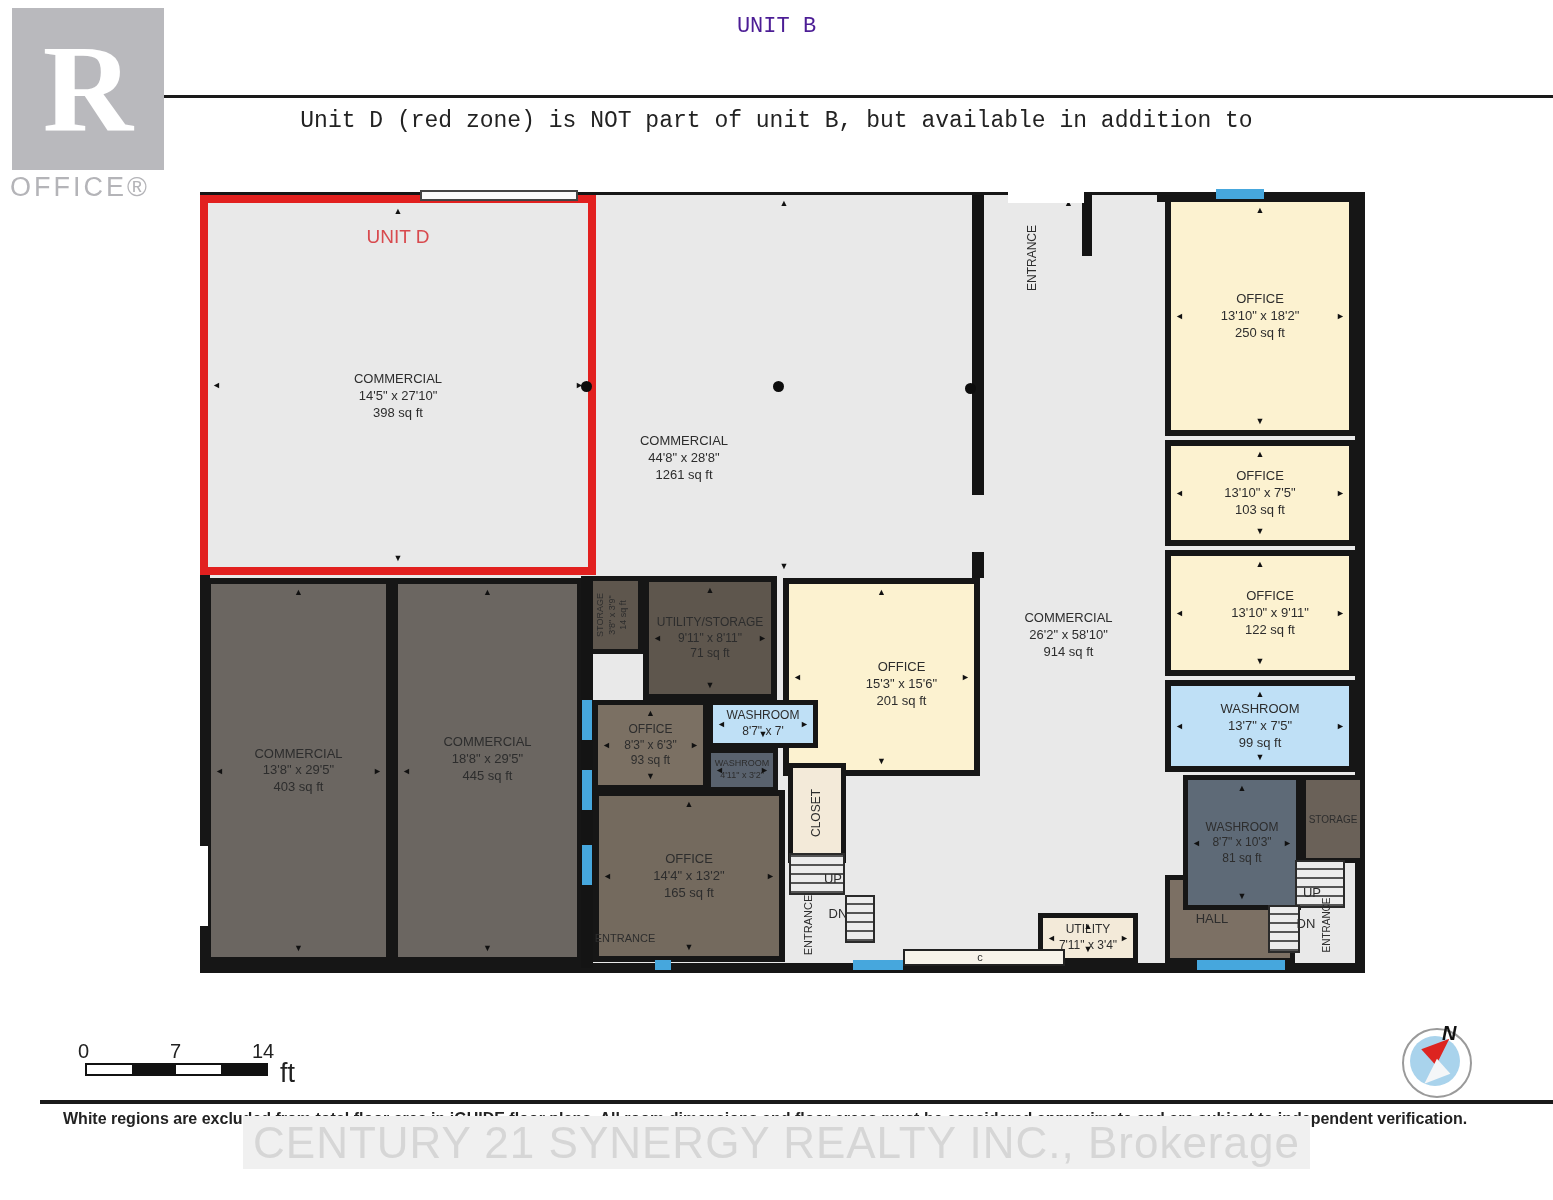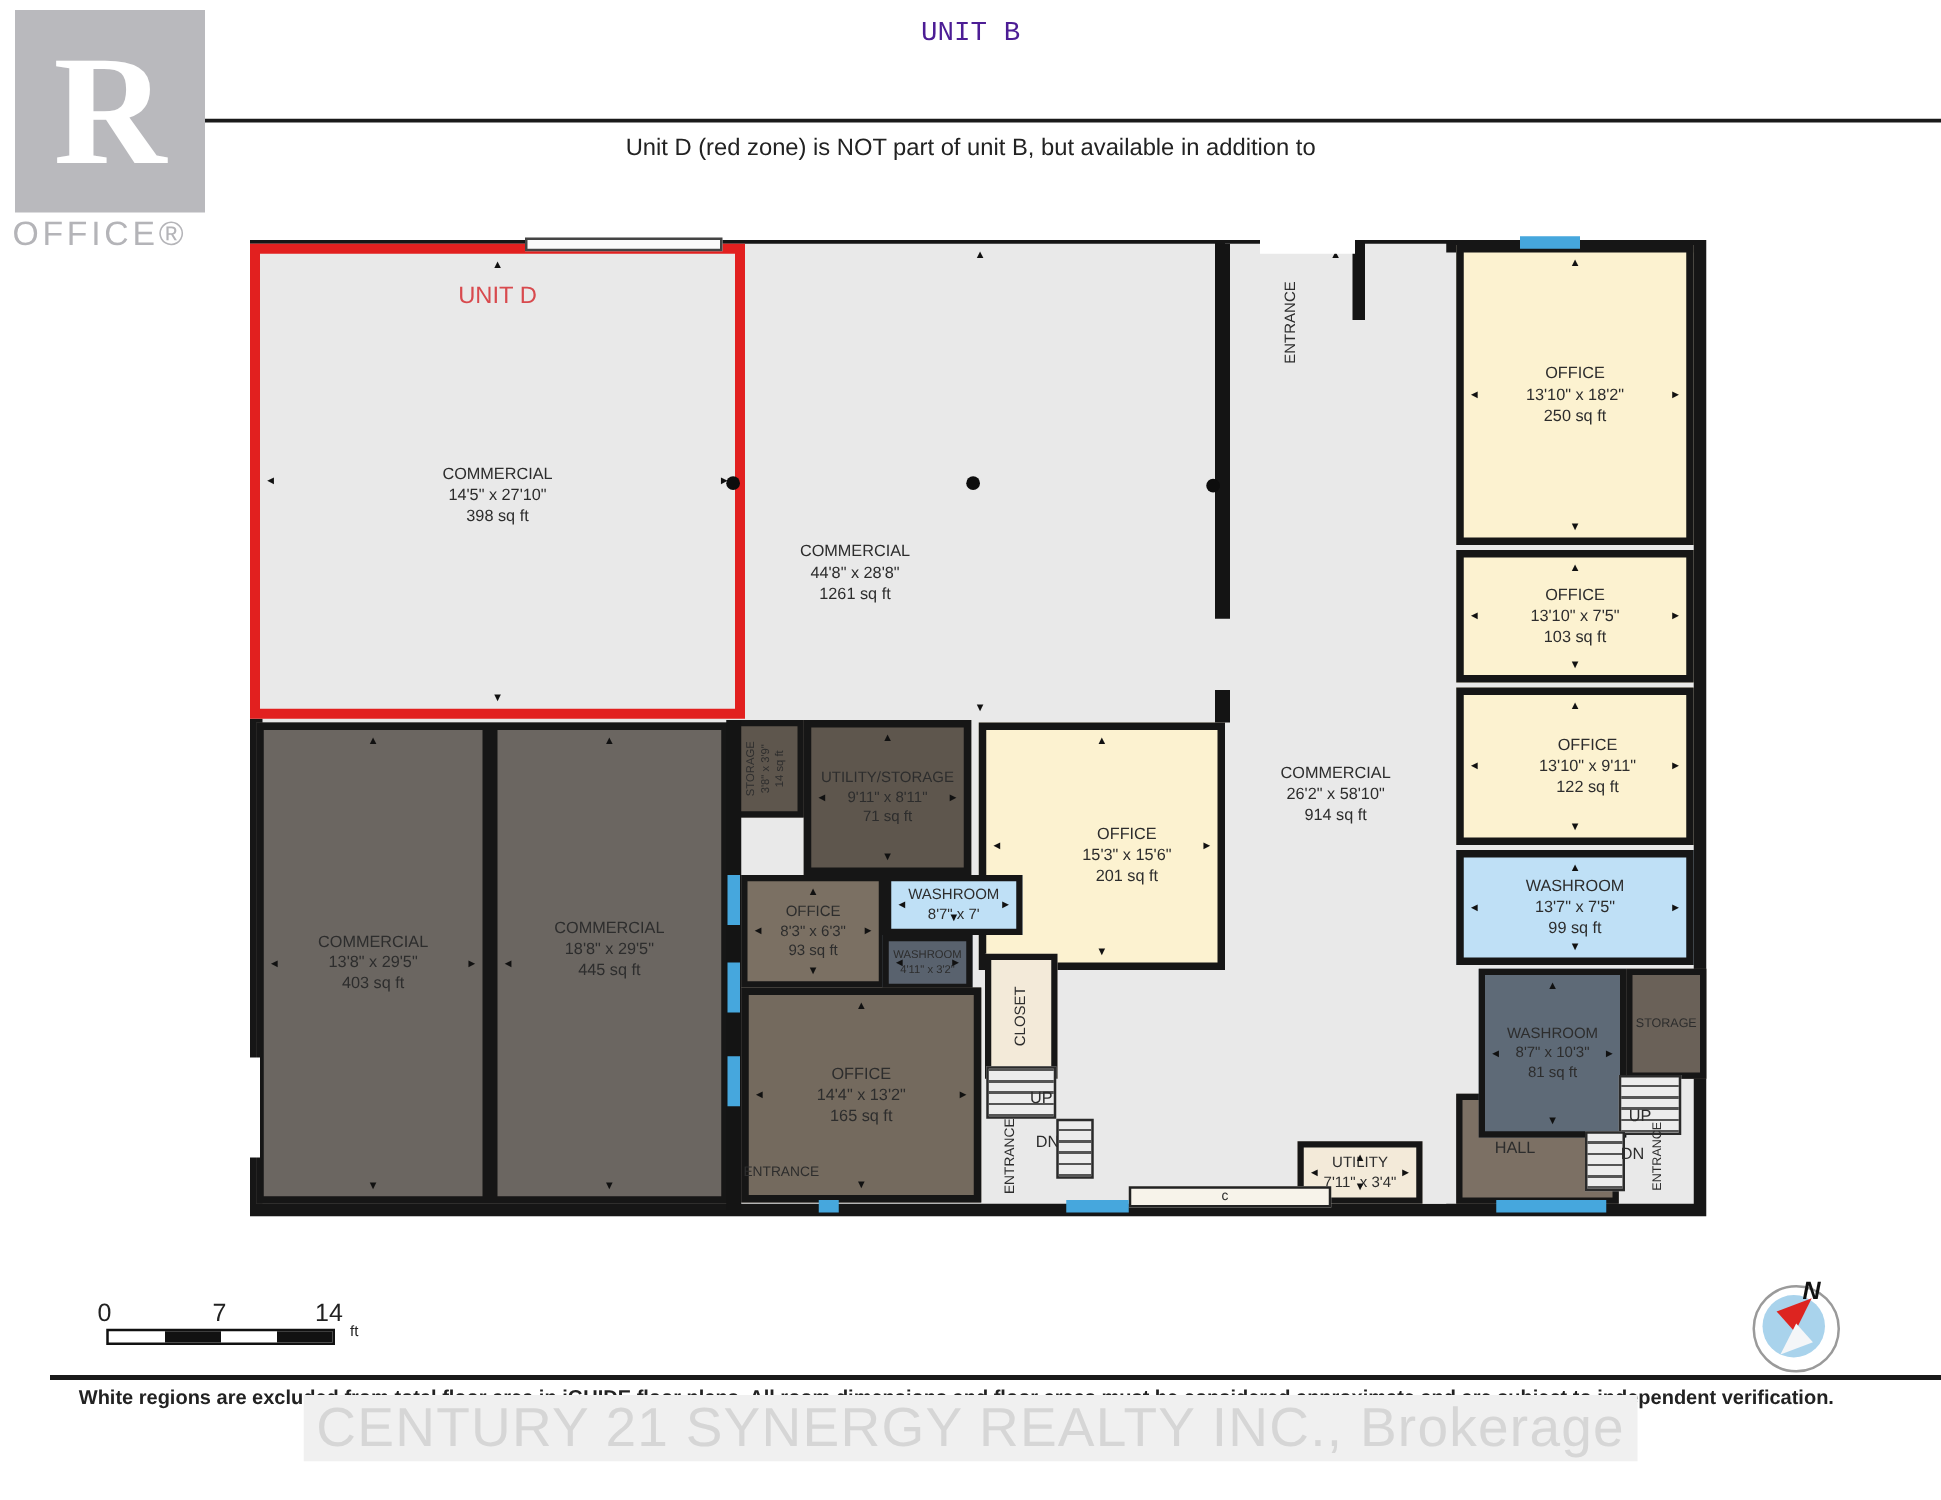--- a/index.html
+++ b/index.html
@@ -4,21 +4,21 @@
 <style>
   html,body{margin:0;padding:0;background:#fff;}
   #canvas{position:relative;width:1553px;height:1200px;background:#fff;
     font-family:"Liberation Sans",sans-serif;overflow:hidden;}
   .abs{position:absolute;}
   .ctr{left:0;width:100%;text-align:center;}
   
   #unit-label{top:14px;font-size:22px;color:#4c1d95;font-family:Liberation Mono, monospace;}
   #address{top:42px;font-size:31px;font-weight:bold;color:#1c1c1c;}
   #rule-top{top:95px;left:55px;right:0;height:3px;background:#1a1a1a;}
-  #note1{top:108px;font-size:19px;color:#222;}
+  #note1{top:108px;font-size:23px;color:#222;font-family:Liberation Mono, monospace;}
   #note2{top:152px;font-size:23px;color:#222;}
   
   #logo-box{left:12px;top:8px;width:152px;height:162px;background:#b9b9bd;
     display:flex;align-items:center;justify-content:center;}
   #logo-letter{color:#fff;font-family:"Liberation Serif",serif;font-weight:bold;font-size:125px;line-height:1;}
   #logo-word{left:10px;top:172px;font-size:27px;color:#b4b4b8;letter-spacing:3px;}
   
   #plan-outline{left:200px;top:192px;width:1165px;height:781px;background:#e9e9e9;
     border:10px solid #161616;box-sizing:border-box;}
   .room{position:absolute;box-sizing:border-box;}
@@ -28,21 +28,21 @@
   .flabel{position:absolute;color:#2d2d2d;white-space:nowrap;transform:translate(-50%,-50%);}
   .dot{position:absolute;width:11px;height:11px;border-radius:50%;background:#0d0d0d;}
   .stairs{position:absolute;background:#ececec;border:2px solid #2a2a2a;box-sizing:border-box;
     background-image:repeating-linear-gradient(0deg,#555 0 2px,transparent 2px 9px);}
   
   #scale-0{left:78px;top:1040px;font-size:20px;color:#222;}
   #scale-7{left:170px;top:1040px;font-size:20px;color:#222;}
   #scale-14{left:252px;top:1040px;font-size:20px;color:#222;}
   #scale-bar{left:85px;top:1063px;width:183px;height:13px;border:2px solid #111;box-sizing:border-box;
     background:linear-gradient(90deg,#fff 0 25%,#111 25% 50%,#fff 50% 75%,#111 75% 100%);}
-  #scale-ft{left:280px;top:1058px;font-size:12px;color:#222;}
+  #scale-ft{left:280px;top:1058px;font-size:27px;color:#222;}
   #prepared{top:1058px;font-size:17px;color:#222;}
   #rule-bottom{top:1100px;left:40px;right:0;height:4px;background:#1a1a1a;}
   #disclaimer{top:1110px;left:63px;font-size:16px;font-weight:bold;color:#222;}
   #watermark{top:1118px;left:0;width:100%;text-align:center;font-size:44px;color:#d6d6d6;
     letter-spacing:1px;}
   #watermark span{background:#f0f0f0;padding:2px 10px;}
   
   #compass{left:1402px;top:1028px;width:66px;height:66px;border:2px solid #9a9a9a;border-radius:50%;
     background:#fff;}
   #compass-inner{position:absolute;left:6px;top:6px;width:50px;height:50px;border-radius:50%;background:#a9d3ec;}

